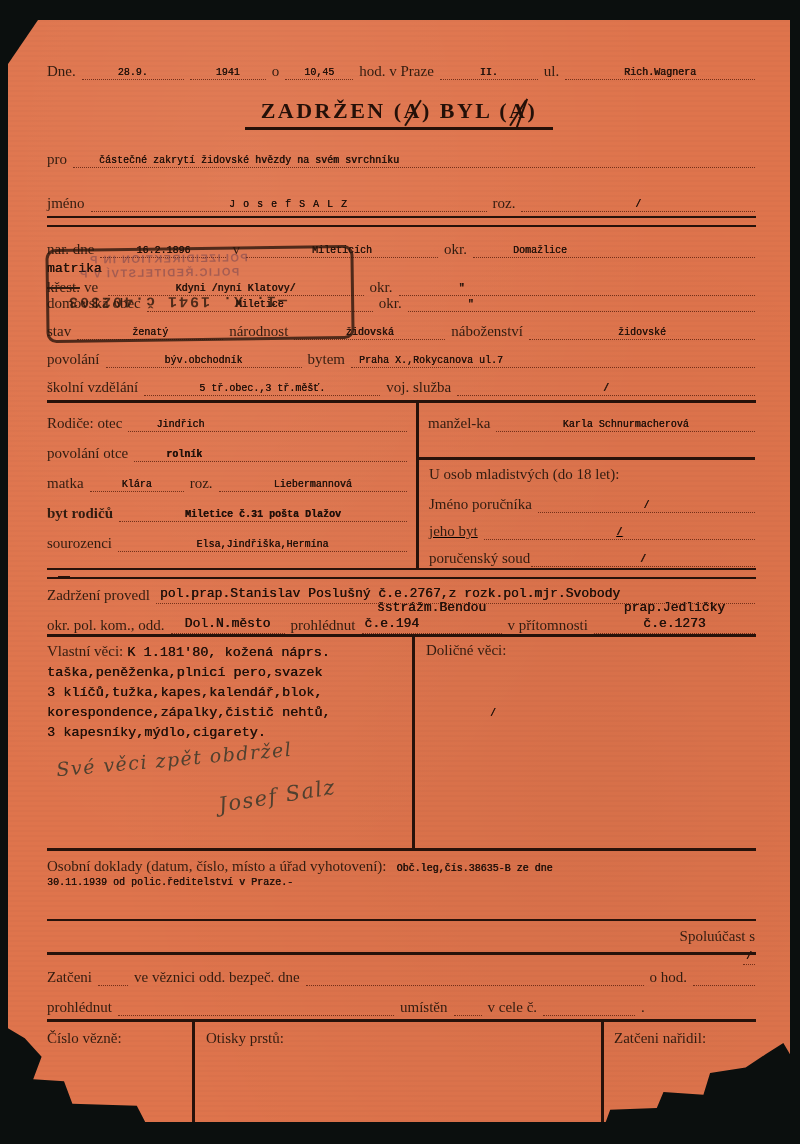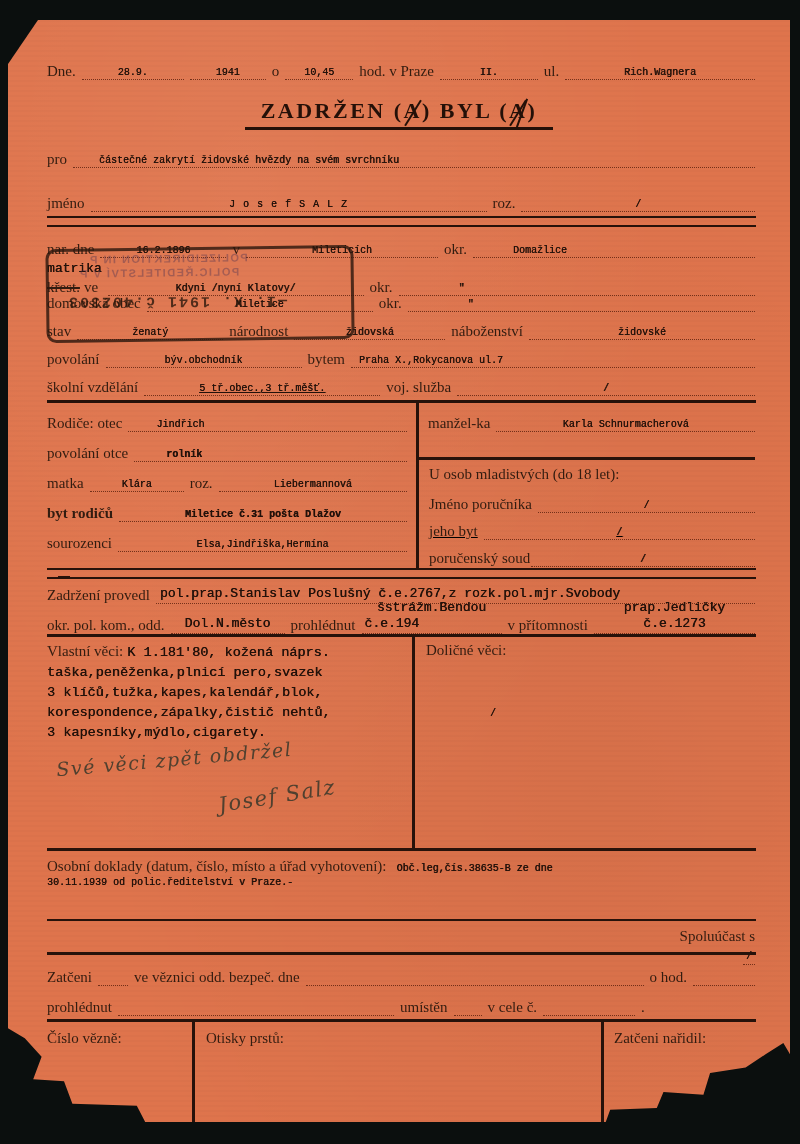--- a/index.html
+++ b/index.html
@@ -128,21 +128,21 @@
 
   <div class="row" style="left:39px;right:35px;top:324px;">
     <span class="lbl">povolání</span>
     <span class="f typed" style="width:190px;">býv.obchodník</span>
     <span class="lbl">bytem</span>
     <span class="f typed grow left" style="padding-left:8px;">Praha X.,Rokycanova ul.7</span>
   </div>
 
   <div class="row" style="left:39px;right:35px;top:352px;">
     <span class="lbl">školní vzdělání</span>
-    <span class="f typed" style="width:230px;text-decoration:underline;">5 tř.obec.,3 tř.měšť.</span>
+    <span class="f typed" style="width:230px;">5 tř.obec.,3 tř.měšť.</span>
     <span class="lbl">voj. služba</span>
     <span class="f typed grow">/</span>
   </div>
 
   <div class="rule3" style="top:380px;"></div>
 
   <div class="vdiv" style="left:408px;top:383px;height:165px;"></div>
 
   <div class="row" style="left:39px;width:360px;top:388px;">
     <span class="lbl">Rodiče: otec</span>

